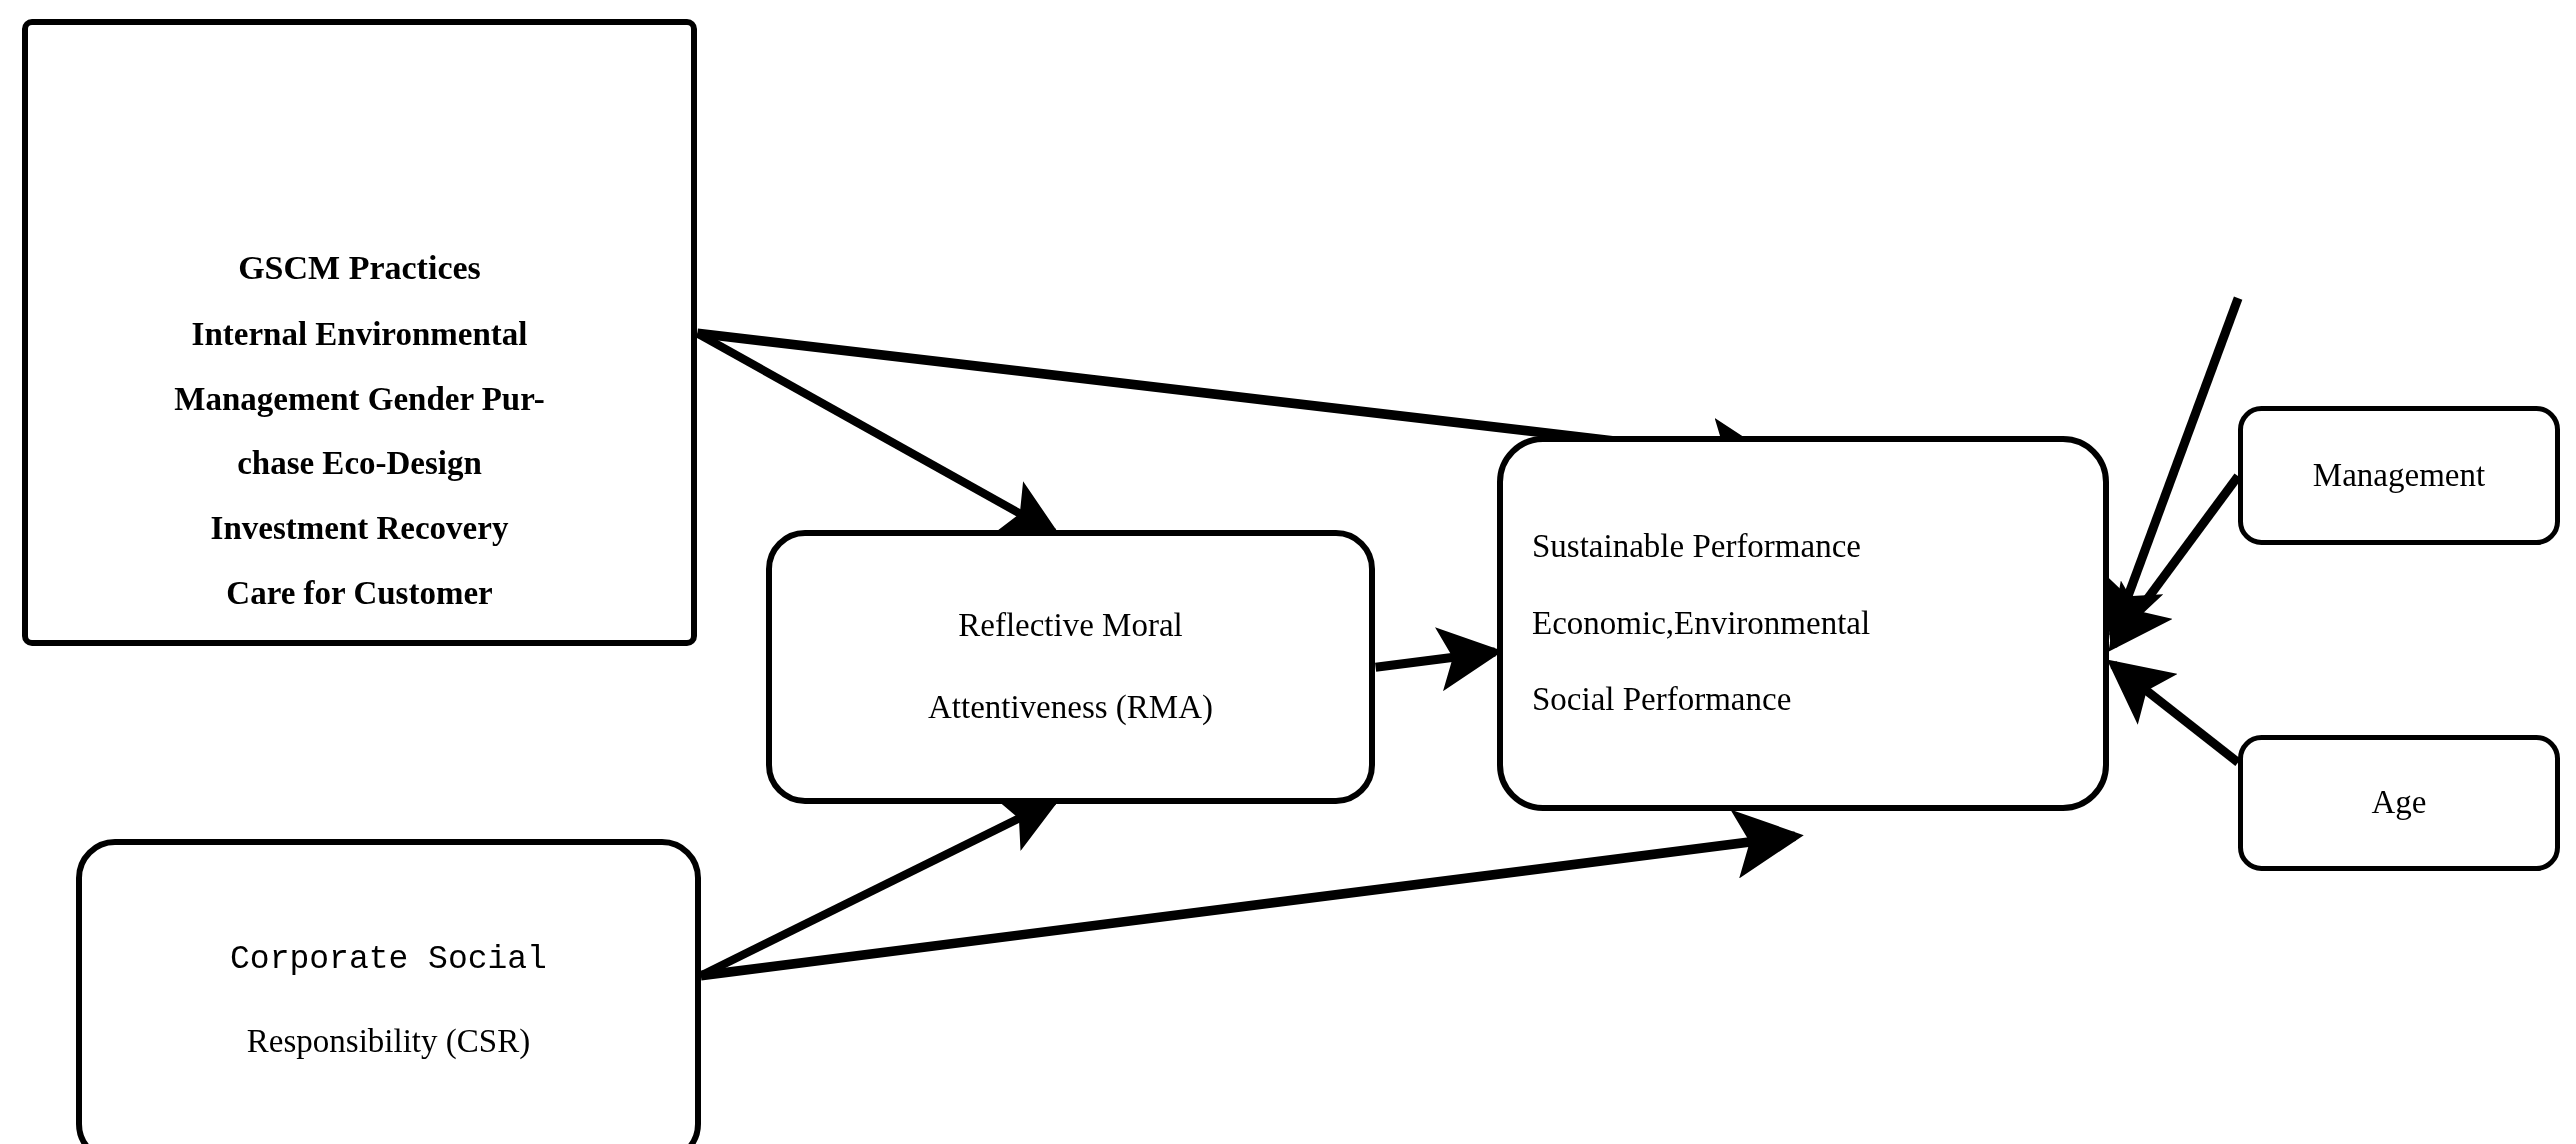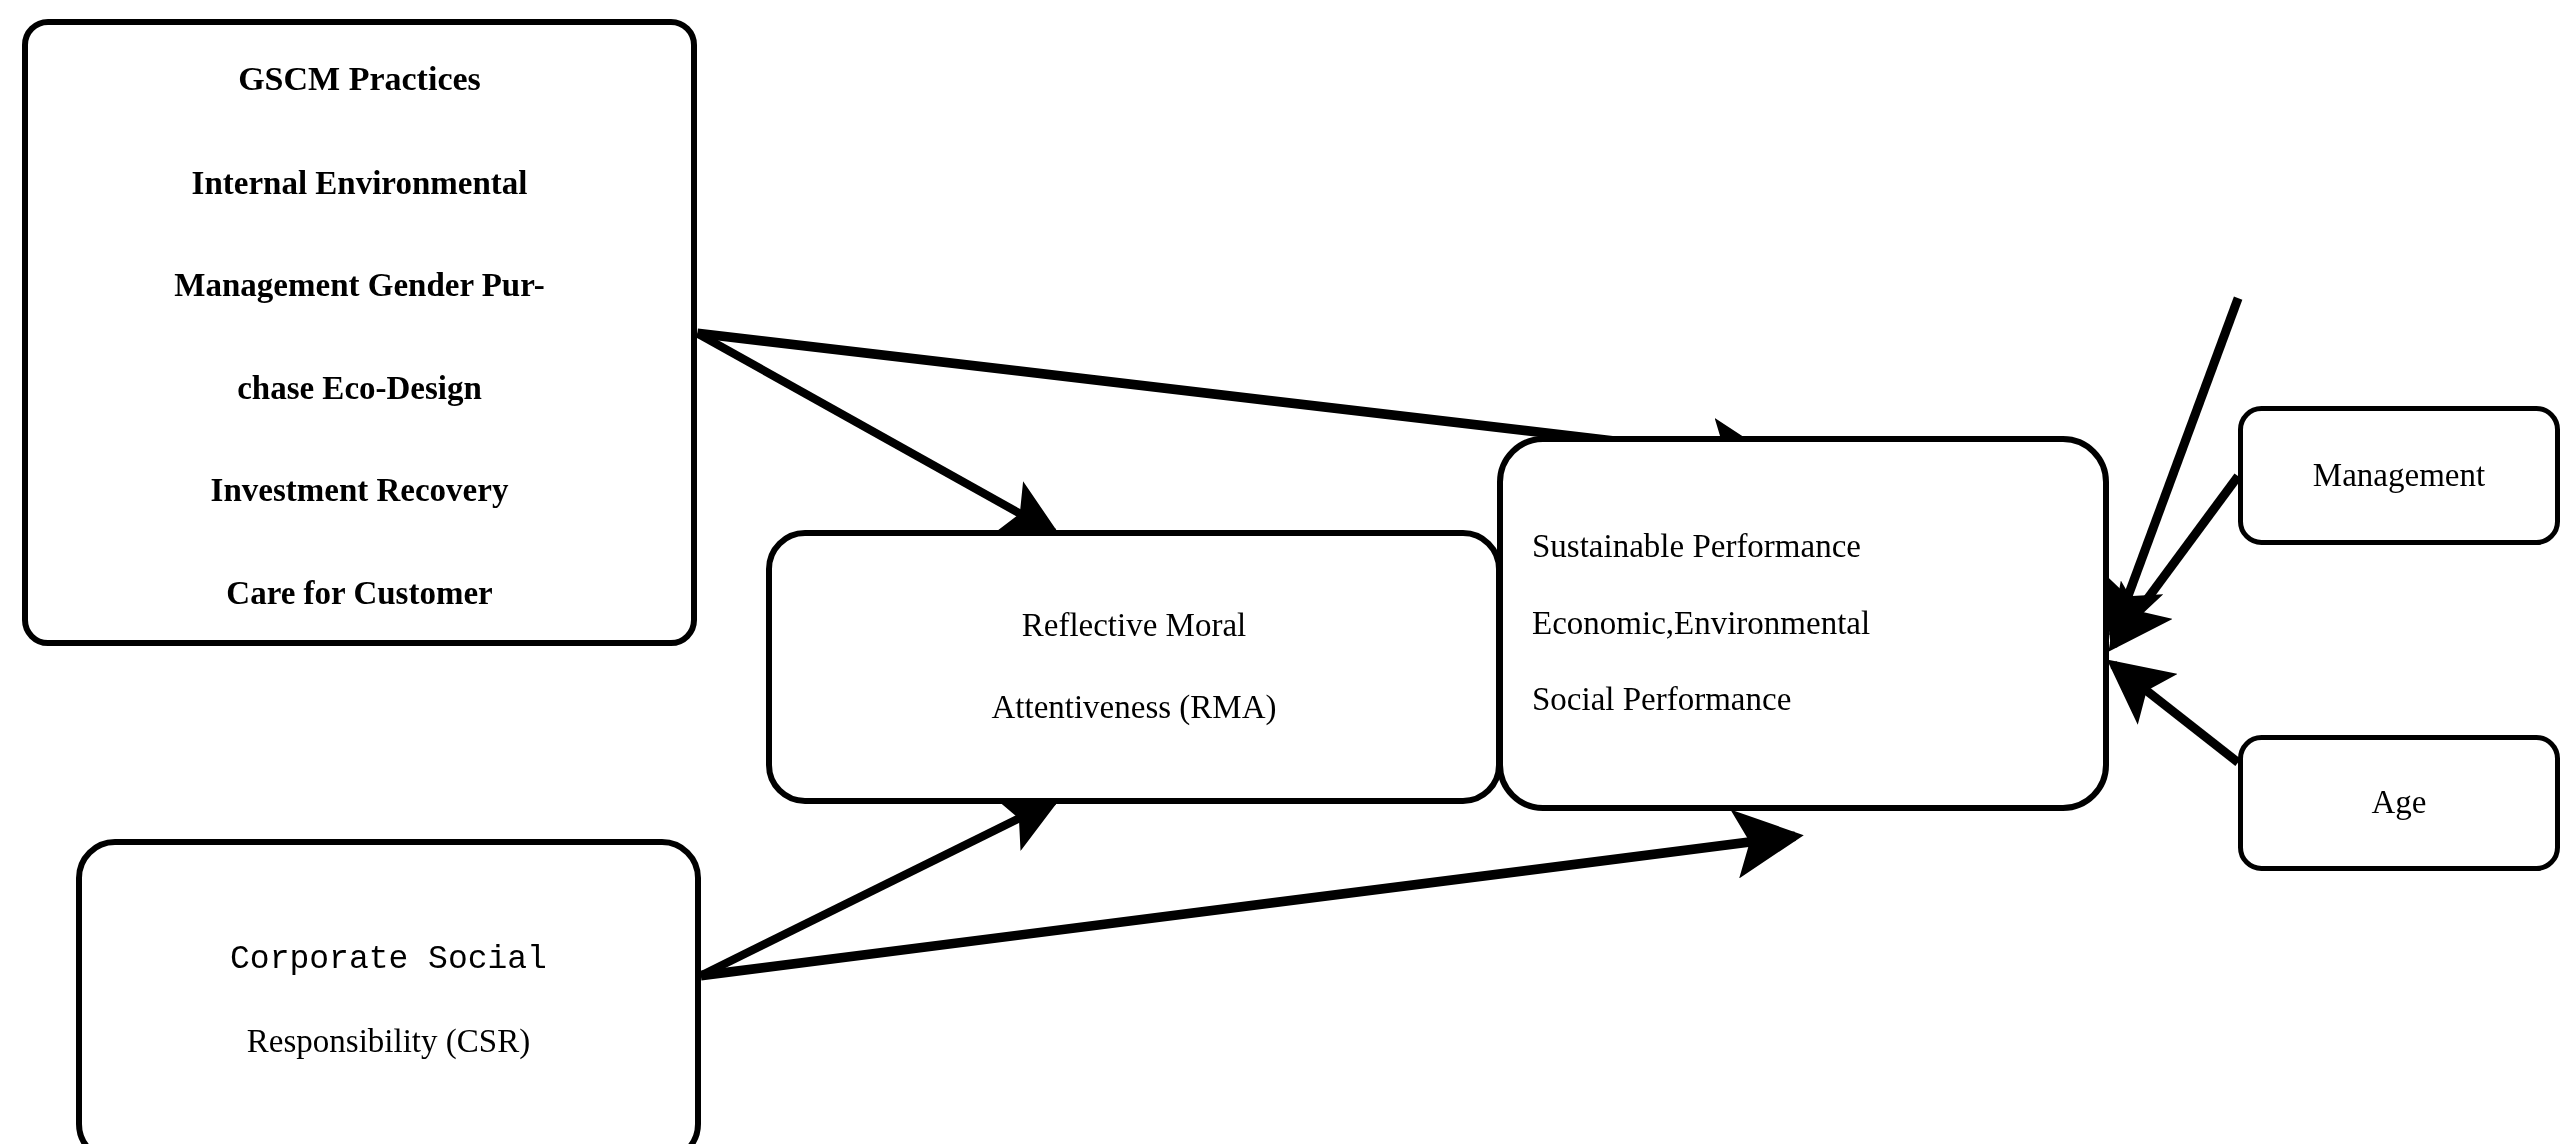--- a/index.html
+++ b/index.html
@@ -41,35 +41,35 @@
     display: block;
     width: 100%;
     white-space: nowrap;
     line-height: 1.08;
   }
 
   
   #node-gscm {
     left: 22px;  top: 19.3px;
     width: 675px; height: 627px;
-    border-radius: 26px;
+    border-radius: 10px;
     padding-top: 36px;
-    justify-content: space-between;
+    justify-content: flex-end;
   }
   #node-gscm .title {
     font-weight: bold;
     font-size: 34px;
     margin-bottom: 30px;
   }
   #node-gscm .ln.item { font-size: 33px; margin-bottom: 29px; font-weight: bold; }
 
   
   #node-rma {
     left: 766px; top: 530px;
-    width: 736px; height: 274px;
+    width: 609px; height: 274px;
     border-radius: 39px;
   }
   #node-rma .ln { font-size: 33px; }
   #node-rma .ln.l1 { margin-bottom: 46px; }
 
   
   #node-sp {
     left: 1497px; top: 436px;
     width: 612px; height: 375px;
     border-radius: 46px;

